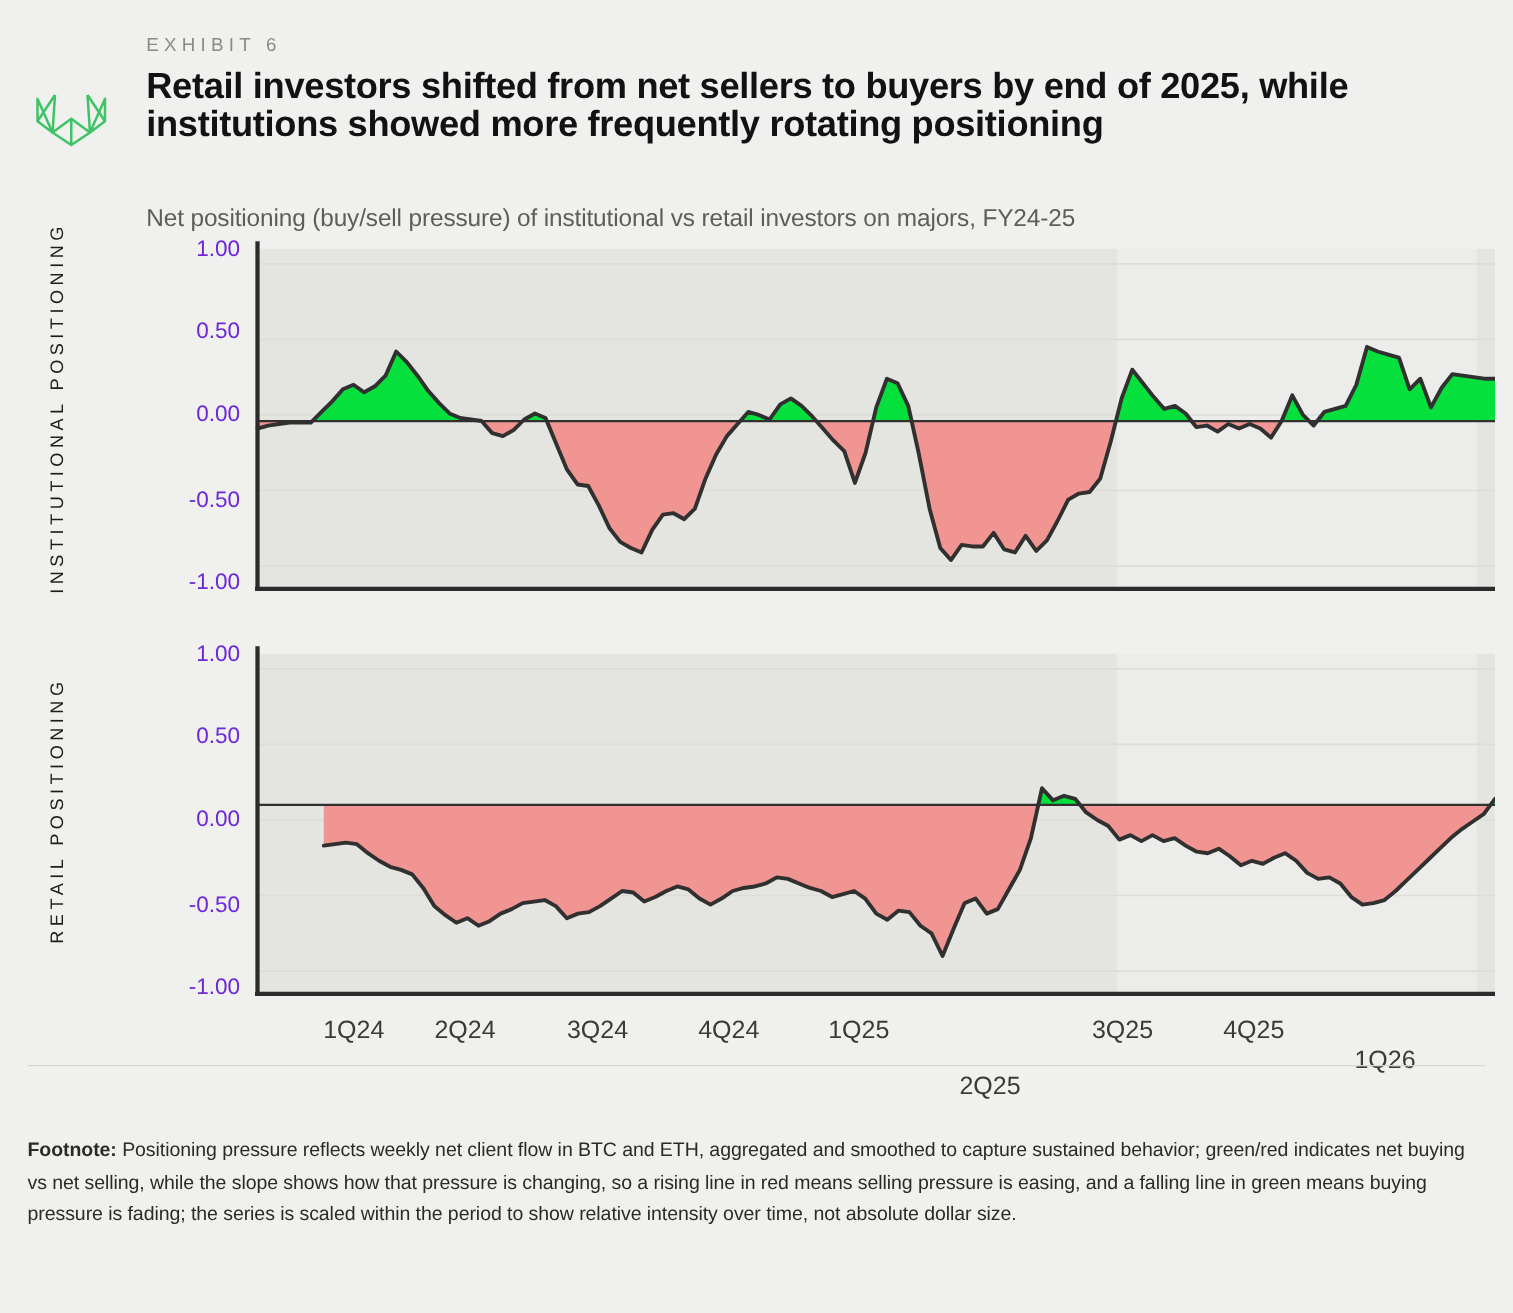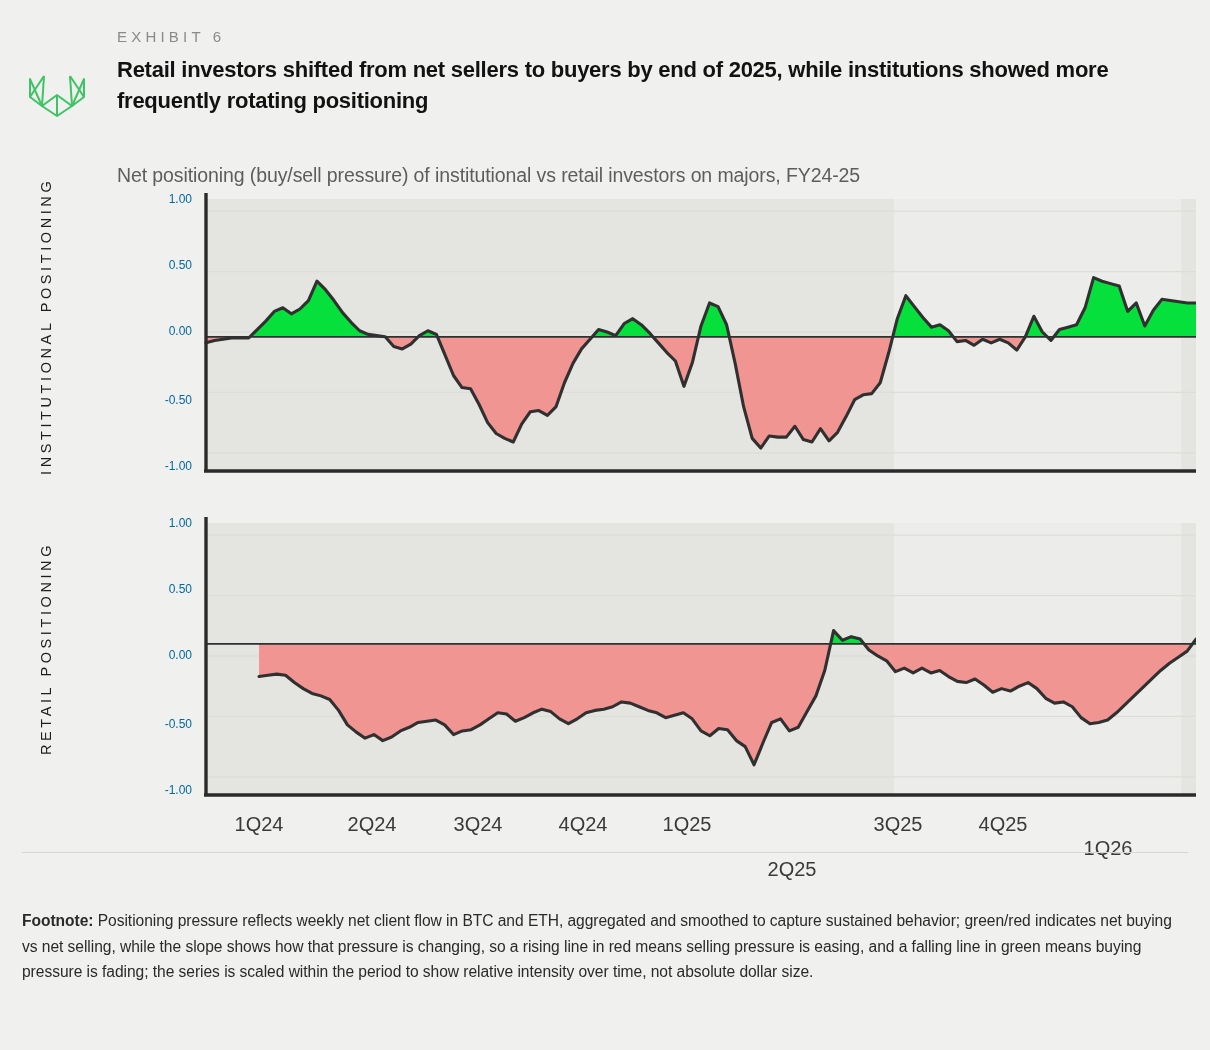--- a/index.html
+++ b/index.html
@@ -15,21 +15,21 @@
   
   .header { position: absolute; left: 0; top: 0; width: 1210px; height: 175px; }
   .logo { position: absolute; left: 22px; top: 62px; width: 70px; height: 60px; }
   .exhibit-label {
     position: absolute; left: 117px; top: 28px;
     font-size: 15px; letter-spacing: 4.2px; font-weight: 500;
     color: #8a8a88;
   }
   .title {
     position: absolute; left: 117px; top: 54px; width: 1060px;
-    font-size: 22px; line-height: 31px; font-weight: 700;
+    font-size: 29px; line-height: 31px; font-weight: 700;
     color: #121212; letter-spacing: -0.25px;
   }
   .subtitle {
     position: absolute; left: 117px; top: 131px; width: 1080px;
     font-size: 19.5px; line-height: 26px; font-weight: 400;
     color: #5d5d5b; letter-spacing: -0.1px; margin-top: 31px;
   }
 
   
   .charts { position: absolute; left: 0; top: 175px; width: 1210px; height: 680px; }
@@ -38,21 +38,21 @@
     position: absolute;
     font-size: 14.5px; letter-spacing: 3.6px; font-weight: 500;
     color: #1d1d1b; white-space: nowrap;
     transform-origin: 0 0;
     transform: rotate(-90deg);
   }
 
   .ytick {
     position: absolute; right: 0; width: 70px;
     text-align: right;
-    font-size: 12px; color: #0369a1; font-weight: 400;
+    font-size: 18px; color: #6d28d9; font-weight: 400;
     transform: translateY(-50%);
   }
   .ytick-col { position: absolute; width: 70px; }
 
   .xtick {
     position: absolute; top: 0;
     font-size: 20px; color: #3a3a38; font-weight: 400;
     transform: translateX(-50%);
     white-space: nowrap;
   }
@@ -167,21 +167,21 @@
           <polygon points="630.64,134.89 633.59,121.59 642.43,131.26 651.27,127.64 660.11,130.05 664.04,134.89" fill="#06e03c"></polygon>
           <polygon points="992.46,134.89 996.00,130.05 996.00,134.89" fill="#06e03c"></polygon>
           <line x1="6" y1="134.88888888888889" x2="996" y2="134.88888888888889" stroke="#303030" stroke-width="1.8"></line>
           <polyline points="59.04,167.53 67.88,166.32 76.71,165.11 85.55,166.32 94.39,173.57 103.23,179.62 112.07,184.45 120.91,186.87 129.75,190.50 138.59,201.38 147.43,215.88 156.27,223.14 165.11,229.18 173.95,225.56 182.79,231.60 191.63,227.97 200.46,221.93 209.30,218.30 218.14,213.47 226.98,212.26 235.82,211.05 244.66,215.88 253.50,225.56 262.34,221.93 271.18,220.72 280.02,215.88 288.86,209.84 297.70,203.80 306.54,205.00 315.38,212.26 324.21,208.63 333.05,203.80 341.89,200.17 350.73,202.59 359.57,209.84 368.41,214.68 377.25,209.84 386.09,203.80 394.93,201.38 403.77,200.17 412.61,197.75 421.45,192.92 430.29,194.12 439.13,197.75 447.96,201.38 456.80,203.80 465.64,208.63 474.48,206.21 483.32,203.80 492.16,209.84 501.00,221.93 509.84,226.76 518.68,219.51 527.52,220.72 536.36,231.60 545.20,237.64 554.04,255.78 562.88,234.02 571.71,213.47 580.55,209.84 589.39,221.93 598.23,218.30 607.07,202.59 615.91,186.87 624.75,161.48 633.59,121.59 642.43,131.26 651.27,127.64 660.11,130.05 668.95,140.93 677.79,146.98 686.63,151.81 695.46,162.69 704.30,159.07 713.14,163.90 721.98,159.07 730.82,163.90 739.66,161.48 748.50,167.53 757.34,172.36 766.18,173.57 775.02,169.95 783.86,175.99 792.70,183.24 801.54,179.62 810.38,182.04 819.21,177.20 828.05,173.57 836.89,179.62 845.73,189.29 854.57,194.12 863.41,192.92 872.25,197.75 881.09,208.63 889.93,214.68 898.77,213.47 907.61,211.05 916.45,203.80 925.29,195.33 934.13,186.87 942.96,178.41 951.80,169.95 960.64,161.48 969.48,154.23 978.32,148.19 987.16,142.14 996.00,130.05" fill="none" stroke="#303030" stroke-width="3.1" stroke-linejoin="round" stroke-linecap="round"></polyline>
           <line x1="6" y1="8" x2="6" y2="286" stroke="#2b2b2b" stroke-width="3.4"></line>
           <line x1="4" y1="286" x2="996" y2="286" stroke="#2b2b2b" stroke-width="3.4"></line>
         </svg>
     </div>
 
     <div style="position:absolute; left:200px; top:638px; width:996px;">
-      <div class="xtick" style="left:59px;">1Q24</div>
+      <div class="xtick" style="left:83px;">1Q24</div>
       <div class="xtick" style="left:172px;">2Q24</div>
       <div class="xtick" style="left:278px;">3Q24</div>
       <div class="xtick" style="left:383px;">4Q24</div>
       <div class="xtick" style="left:487px;">1Q25</div>
       <div class="xtick" style="left:592px;margin-top:45px;">2Q25</div>
       <div class="xtick" style="left:698px;">3Q25</div>
       <div class="xtick" style="left:803px;">4Q25</div>
       <div class="xtick" style="left:908px;margin-top:24px;">1Q26</div>
     </div>
   </div>

